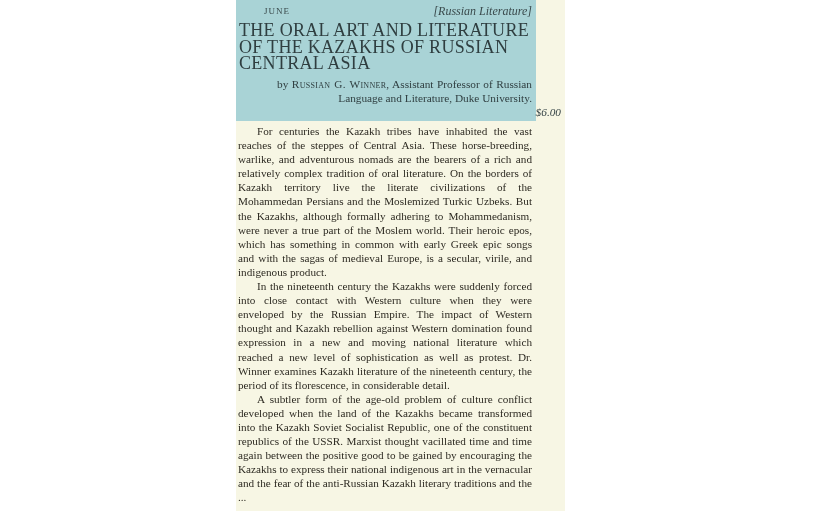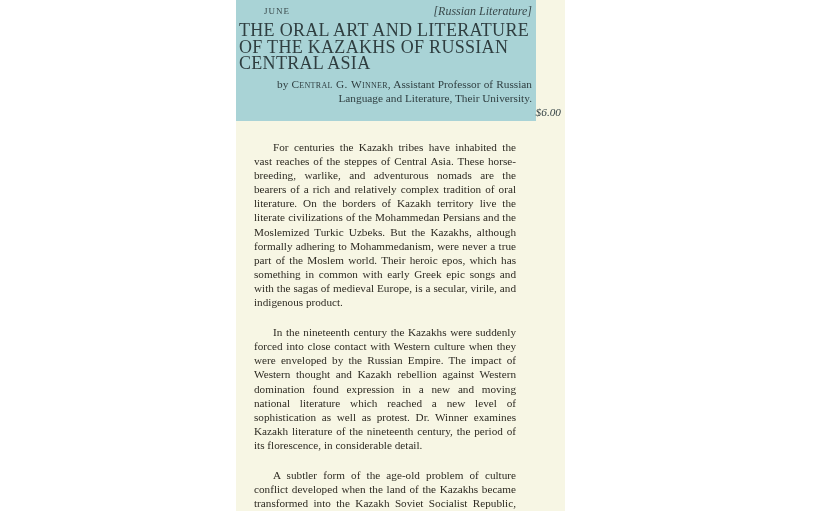--- a/index.html
+++ b/index.html
@@ -34,37 +34,37 @@
     }
     .byline .author { font-variant: small-caps; letter-spacing: 0.3px; }
     .price {
       position: absolute; right: 4px; top: 106px;
       font-style: italic; font-size: 11.3px; color: #2f3e40;
     }
     .body {
       position: absolute; left: 2px; top: 124px; width: 294px;
       font-size: 11.2px; line-height: 14.1px; color: #2d2a22; text-align: justify;
     }
-    .body p { margin: 16px; text-indent: 19px; hyphens: manual; }
+    .body p { margin: 0; text-indent: 19px; hyphens: manual; }
   </style>
 </head>
 <body>
 
 <div class="page">
   <div class="highlight"></div>
 
   <div class="runhead">
     <span class="month">JUNE</span>
     <span class="section">[Russian Literature]</span>
   </div>
 
   <div class="title">The Oral Art and Literature of the Kazakhs of Russian Central Asia</div>
 
   <div class="byline">
-    <span>by </span><span class="author">Central G. Winner</span><span>, Assistant Professor of Russian Language and Literature, Their University.</span>
+    <span>by </span><span class="author">Russian G. Winner</span><span>, Assistant Professor of Russian Language and Literature, Duke University.</span>
   </div>
 
   <div class="price">$6.00</div>
 
   <div class="body">
     <p>For centuries the Kazakh tribes have inhabited the vast reaches of the steppes of Central Asia.  These horse-breed­ing, warlike, and adventurous nomads are the bearers of a rich and relatively complex tradition of oral literature.  On the borders of Kazakh territory live the literate civilizations of the Mohammedan Persians and the Moslemized Turkic Uzbeks.  But the Kazakhs, although formally adhering to Mohammedanism, were never a true part of the Moslem world.  Their heroic epos, which has something in common with early Greek epic songs and with the sagas of medieval Europe, is a secular, virile, and indigenous product.</p>
     <p>In the nineteenth century the Kazakhs were suddenly forced into close contact with Western culture when they were enveloped by the Russian Empire.  The impact of Western thought and Kazakh rebellion against Western domination found expression in a new and moving national literature which reached a new level of sophistication as well as protest.  Dr. Winner examines Kazakh literature of the nineteenth century, the period of its florescence, in considera­ble detail.</p>
     <p>A subtler form of the age-old problem of culture conflict developed when the land of the Kazakhs became transformed into the Kazakh Soviet Socialist Republic, one of the con­stituent republics of the USSR.  Marxist thought vacillated time and time again between the positive good to be gained by encouraging the Kazakhs to express their national indig­enous art in the vernacular and the fear of the anti-Russian Kazakh literary traditions and the ...</p>
   </div>
 </div>

